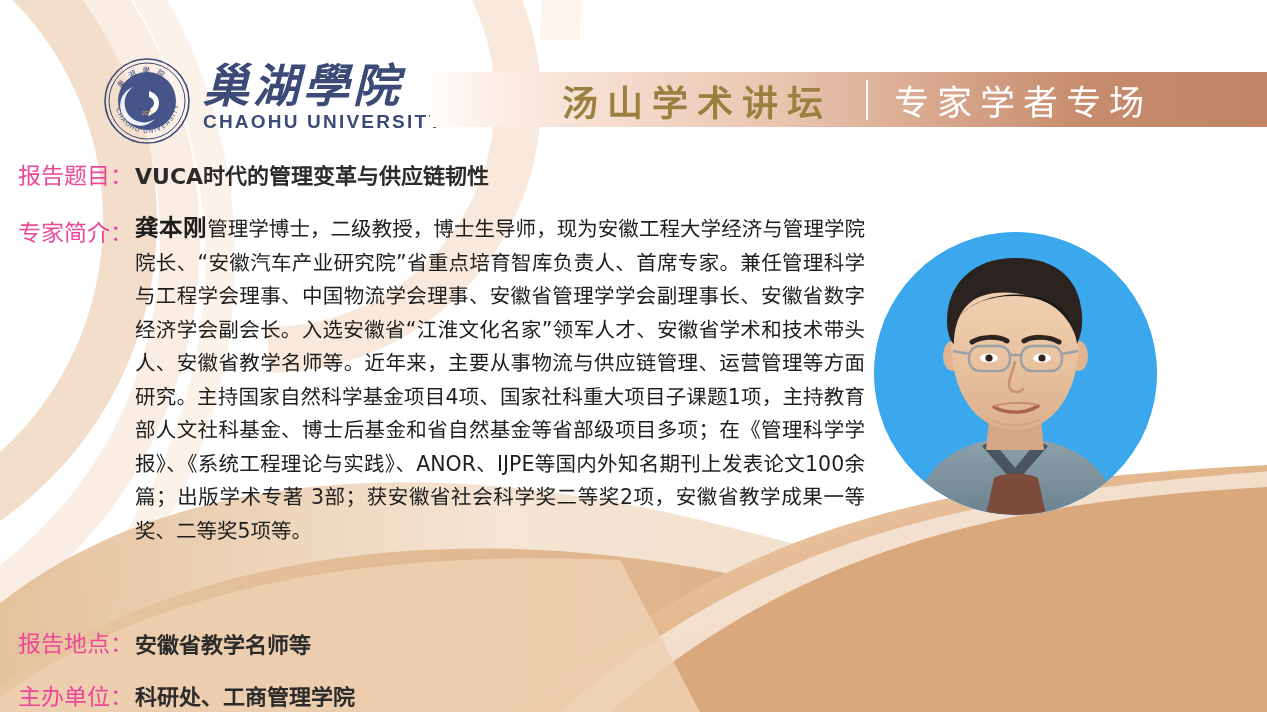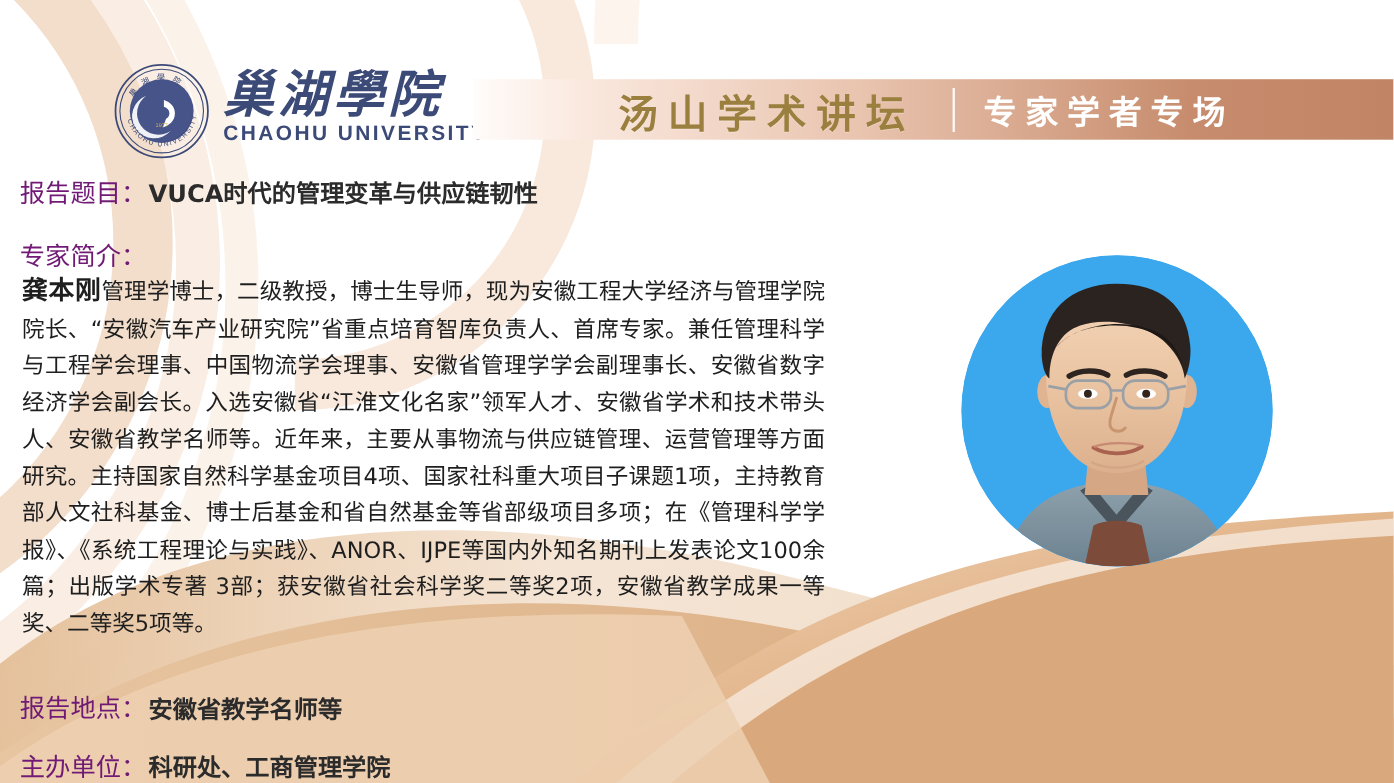--- a/index.html
+++ b/index.html
@@ -64,38 +64,38 @@
     font-size:36px;font-weight:700;letter-spacing:9px;
     color:#9a7f3e;white-space:nowrap;
     text-shadow:0 1px 0 rgba(255,255,255,.25);
   }
   .banner-div{
     width:2px;height:40px;background:#ffffff;
     margin:0 26px 0 34px;flex:0 0 2px;opacity:.95;
   }
   .banner-sub{
     font-family:"DejaVu Serif","Liberation Serif",serif;
-    font-size:30px;font-weight:700;letter-spacing:8px;
+    font-size:35px;font-weight:400;letter-spacing:8px;
     color:#ffffff;white-space:nowrap;
   }
 
   
   .label{
     font-family:Liberation Serif, serif;
-    color:#701a75;font-size:23px;font-weight:400;white-space:nowrap;
+    color:#ec4899;font-size:23px;font-weight:400;white-space:nowrap;
   }
   .value-bold{
     font-family:"DejaVu Sans","Liberation Sans",sans-serif;
     color:#2b2b2b;font-size:22px;font-weight:700;white-space:nowrap;
   }
 
   .row-title{position:absolute;left:18px;top:157px;display:flex;align-items:baseline;}
   .row-title .value-bold{margin-left:2px;}
 
-  .row-bio{position:absolute;left:18px;top:212px;width:880px;display:flex;align-items:flex-start;flex-direction:column;}
+  .row-bio{position:absolute;left:18px;top:212px;width:880px;display:flex;align-items:flex-start;}
   .row-bio .label{padding-top:2px;}
 
   .bio-body{
     margin-left:2px;width:730px;
     font-family:"DejaVu Sans","Liberation Sans",sans-serif;
     font-size:20.5px;line-height:33.5px;color:#1e1e1e;
     text-align:justify;text-justify:inter-character;
   }
   .bio-name{font-weight:700;font-size:23.5px;letter-spacing:.5px;margin-top:20px;}
 

